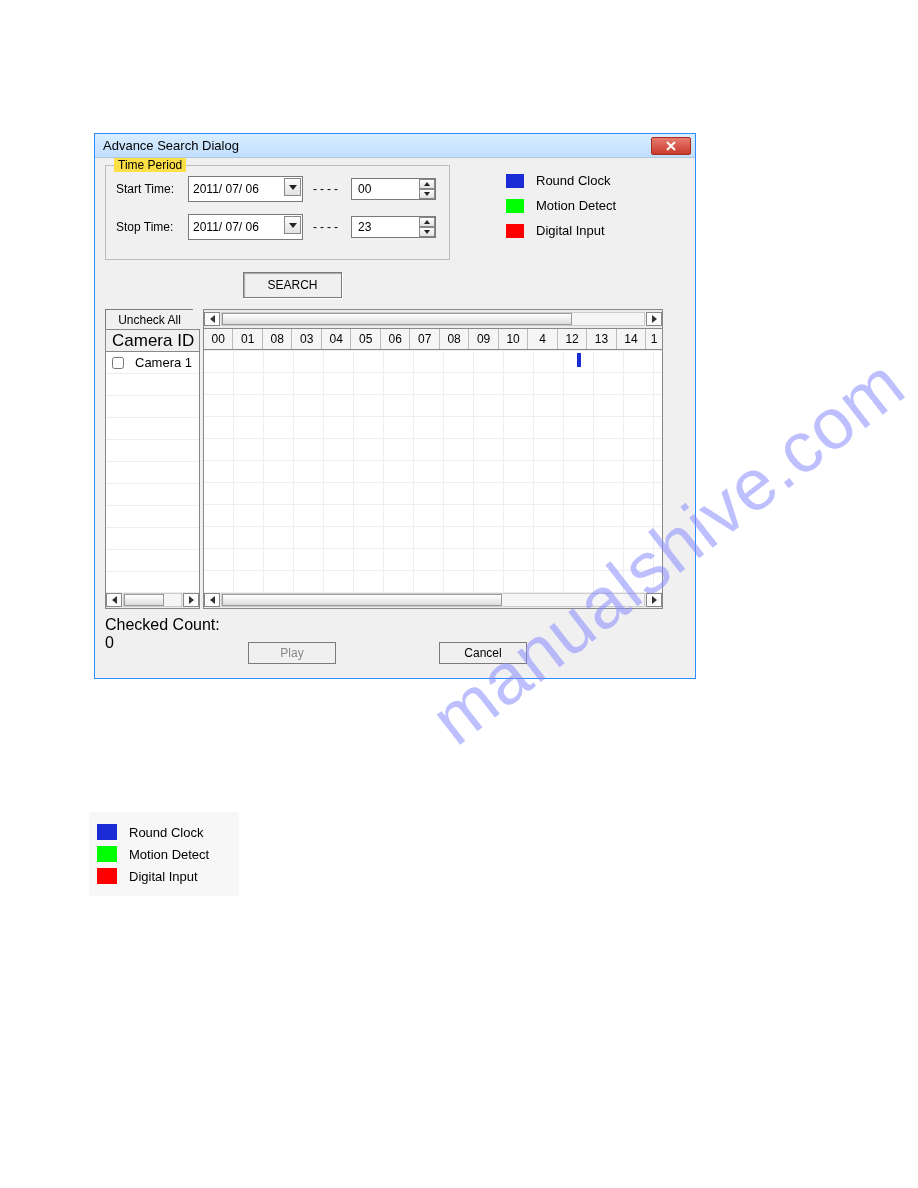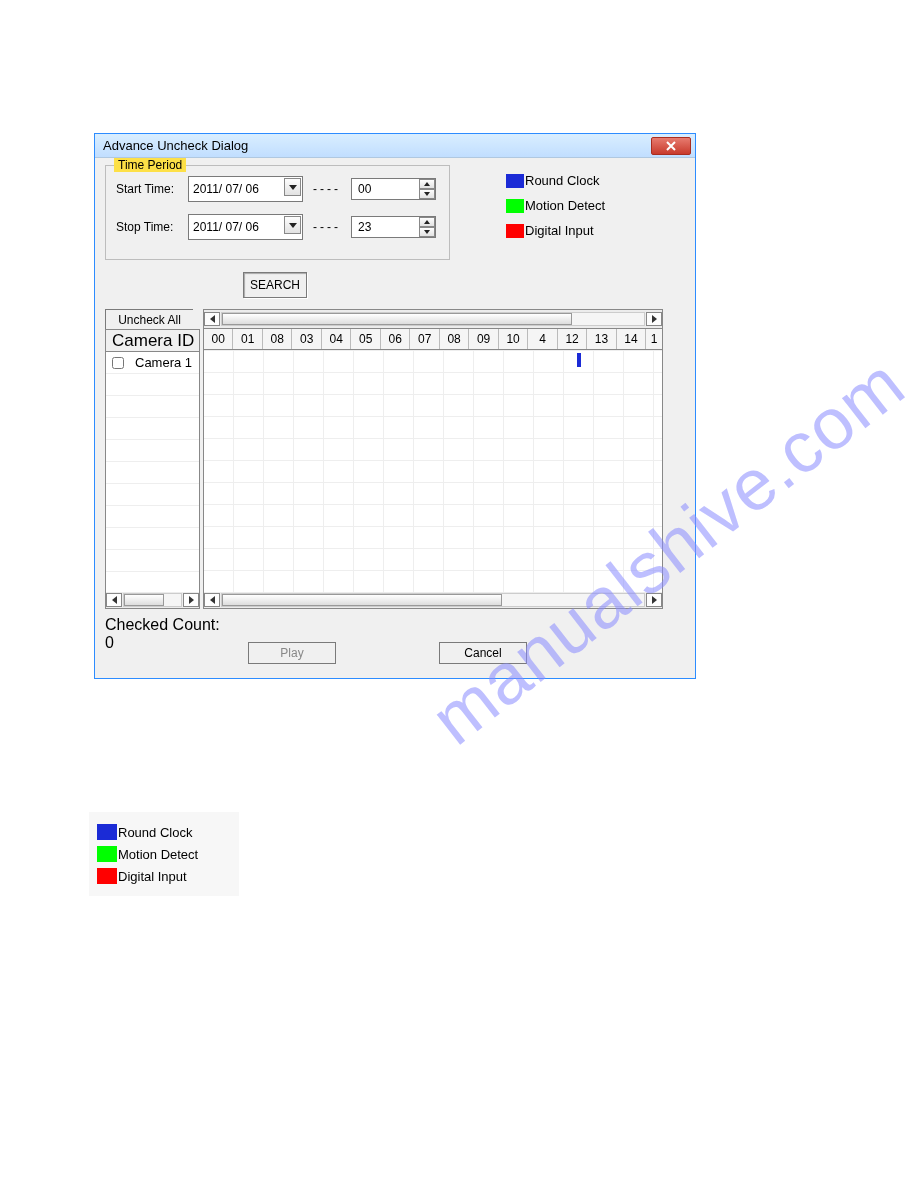--- a/index.html
+++ b/index.html
@@ -66,26 +66,26 @@
     flex:1; background:linear-gradient(#fdfdfd,#e2e2e2); border:1px solid #888;
     display:flex; align-items:center; justify-content:center;
   }
   .spinner .spin .up:after { content:""; width:0;height:0;border-left:3px solid transparent;border-right:3px solid transparent;border-bottom:4px solid #222; }
   .spinner .spin .dn:after { content:""; width:0;height:0;border-left:3px solid transparent;border-right:3px solid transparent;border-top:4px solid #222; }
 
   .btn {
     background:#f0f0f0; border:1px solid #7a7a7a; display:inline-flex; align-items:center; justify-content:center;
     font-size:12px; cursor:pointer;
   }
-  .search-btn { position:absolute; left:148px; top:114px; width:64px; height:26px; box-shadow:1px 1px 1px rgba(0,0,0,0.3) inset, 1px 1px 0 #fff; }
+  .search-btn { position:absolute; left:148px; top:114px; width:99px; height:26px; box-shadow:1px 1px 1px rgba(0,0,0,0.3) inset, 1px 1px 0 #fff; }
   .uncheck-btn { position:absolute; left:10px; top:151px; width:88px; height:20px; border-bottom:none; border-right:none;}
   
   
   .dlg-legend { position:absolute; left:411px; top:15px; display:flex; flex-direction:column; gap:10px; }
-  .leg-row { display:flex; align-items:center; gap:1px; }
+  .leg-row { display:flex; align-items:center; gap:12px; }
   .swatch { width:18px; height:14px; }
 
   
   .grid-area { position:absolute; left:10px; top:171px; width:95px; height:280px; border:1px solid #888; background:#fff; }
   .grid-area .header { height:22px; background:#f0f0f0; border-bottom:1px solid #888; display:flex; align-items:center; padding-left:6px; font-size:17px; }
   .grid-area .rows { height:240px; overflow:hidden; }
   .grid-area .row { height:22px; display:flex; align-items:center; gap:11px; padding-left:6px; border-bottom:1px solid #eee; }
   .grid-area .row input[type=checkbox] { width:12px; height:12px; margin:0; }
   .grid-area .row:nth-child(n+2){ }
   .grid-area .hscroll, .timeline .hscroll { height:16px; background:#ececec; display:flex; align-items:center; }
@@ -121,21 +121,21 @@
 </style>
 </head>
 <body>
 
 <div class="page">
 
   <div class="watermark">manualshive.com</div>
 
   <div class="dialog">
     <div class="titlebar">
-      <span class="title">Advance Uncheck Dialog</span>
+      <span class="title">Advance Search Dialog</span>
       <div class="closebtn">
         <span>
           <svg viewBox="0 0 10 10">
               <path d="M1 1 L9 9 M9 1 L1 9" stroke="#fff" stroke-width="2"></path>
             </svg>
         </span>
       </div>
     </div>
 
     <div class="client">

